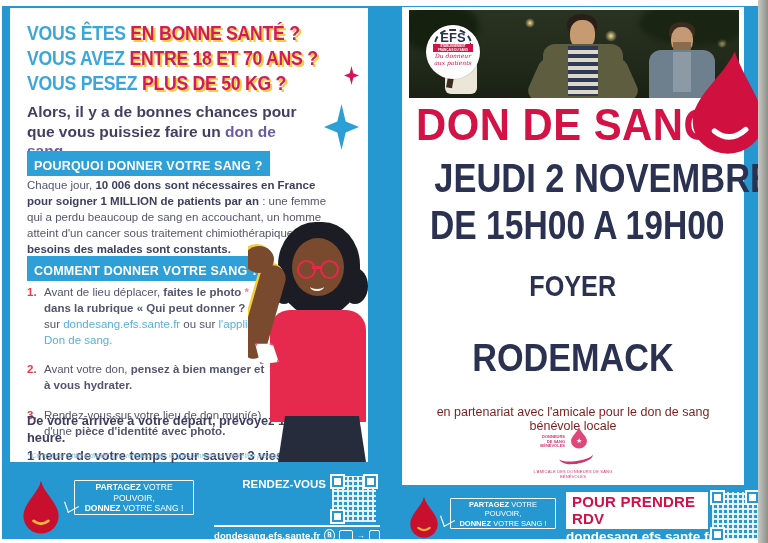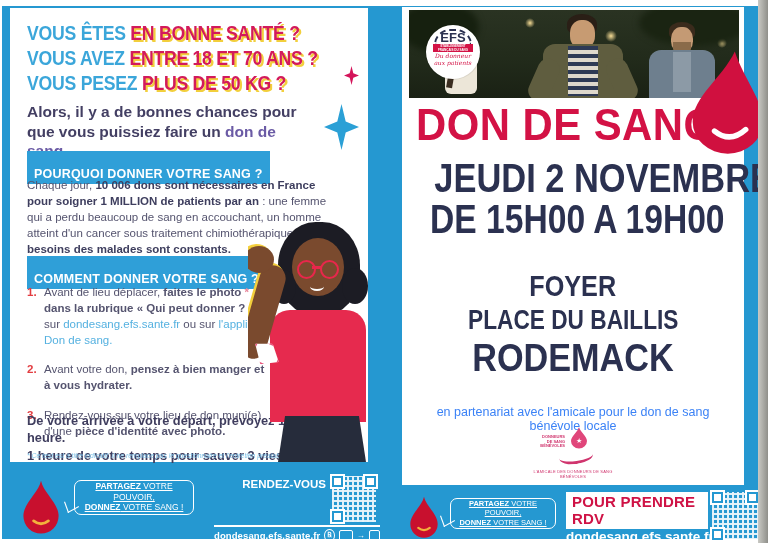--- a/index.html
+++ b/index.html
@@ -10,46 +10,46 @@
   #right-panel{left:384px;top:6px;width:374px;height:533px;background:#2598d1;}
   #scan-edge{left:758px;top:0;width:10px;height:543px;background:linear-gradient(90deg,#c9c9c4,#8f8f8a);}
   .card{background:#ffffff;}
   
   .hl-line{white-space:nowrap;font-weight:900;font-size:21px;line-height:25px;transform:scaleX(.84);transform-origin:left;letter-spacing:-.3px;}
   .hl-blue{color:#3ba6da;}
   .hl-red{color:#d31a5b;text-shadow:2.5px 2px 0 #f2cf3c;}
   .spark{clip-path:polygon(50% 0,62% 38%,100% 50%,62% 62%,50% 100%,38% 62%,0 50%,38% 38%);}
   .intro{font-size:15.5px;font-weight:700;color:#433f63;line-height:1.26;}
   .intro .don{color:#6b5ba5;}
-  .badge{display:inline-block;background:#2f9fd8;color:#fff;font-weight:900;font-size:12.5px;padding:16px 7px 3px;letter-spacing:.2px;white-space:nowrap;text-align:center;}
+  .badge{display:inline-block;background:#2f9fd8;color:#fff;font-weight:900;font-size:12.5px;padding:8px 7px 3px;letter-spacing:.2px;white-space:nowrap;text-align:center;}
   .body-txt{font-size:11.5px;color:#55546f;line-height:1.4;}
   .body-txt b{color:#3e3e5e;}
   .list-item{display:flex;margin-bottom:13px;font-size:11.5px;color:#55546f;line-height:1.4;}
   .list-item .num{color:#e23c40;font-weight:900;width:17px;flex:none;}
   .link{color:#55b1e0;}
   .star{color:#e8879b;font-weight:900;}
   .duration{font-size:12.8px;font-weight:700;color:#3f3d5e;line-height:1.35;}
   .footnote{font-size:6.8px;font-style:italic;color:#7fc2e8;}
   
-  .bubble{border:1.5px solid #fff;border-radius:7px;color:#fff;display:flex;align-items:flex-start;justify-content:center;text-align:center;line-height:1.25;text-decoration:underline;}
+  .bubble{border:1.5px solid #fff;border-radius:1px;color:#fff;display:flex;align-items:flex-end;justify-content:center;text-align:center;line-height:1.25;}
   .bubble:before{content:"";position:absolute;left:-9px;bottom:4px;width:10px;height:10px;border-left:1.5px solid #fff;border-bottom:1.5px solid #fff;transform:skew(20deg,-28deg);background:transparent;}
   .bubble b{font-weight:900;}
   .cta{color:#fff;font-weight:900;font-size:11.5px;line-height:1.2;text-align:right;}
   
   .qr{position:relative;overflow:hidden;}
   .qr .mesh{position:absolute;inset:2px;background-image:repeating-linear-gradient(0deg,rgba(255,255,255,.95) 0 2px,transparent 2px 5px),repeating-linear-gradient(90deg,rgba(255,255,255,.95) 0 2px,transparent 2px 5px);background-blend-mode:screen;opacity:.9;}
   .qr .fin{position:absolute;width:11px;height:11px;border:2.5px solid #fff;background:#2598d1;}
   .qr .fin i{position:absolute;inset:2px;background:#fff;display:block;}
   .footer-url{color:#fff;font-weight:900;font-size:9.5px;letter-spacing:.1px;}
   .mini-ic{display:inline-block;vertical-align:middle;}
   
   .center-line{width:100%;text-align:center;color:#2b3150;font-weight:900;white-space:nowrap;}
   .squash{display:inline-block;transform:scaleX(.84);transform-origin:center;}
   .don-title{color:#d31245;font-weight:900;font-size:45px;letter-spacing:.5px;white-space:nowrap;transform:scaleX(.93);transform-origin:left;}
-  .partner{font-size:12.5px;color:#3b82f6;font-weight:500;text-align:center;}
+  .partner{font-size:12.5px;color:#7f1d1d;font-weight:500;text-align:center;}
   .rdv-badge{background:#fff;color:#cf1245;font-weight:900;font-size:15px;padding:1px 6px 2px;display:inline-block;letter-spacing:.2px;}
   .rdv-line{color:#fff;font-weight:800;font-size:13.5px;line-height:1.18;}
   
   .efs-circle{background:#fff;border-radius:50%;box-shadow:0 0 0 1px rgba(0,0,0,.08);text-align:center;overflow:hidden;}
   .efs-arc{width:34px;height:14px;border:2px dashed #2b3150;border-bottom:none;border-radius:20px 20px 0 0;margin:4px auto 0;}
   .efs-acronym{color:#2b3150;font-weight:900;font-size:13px;line-height:10px;margin-top:-12px;}
   .efs-band{background:#d31245;color:#fff;font-size:3px;font-weight:700;width:40px;margin:1px auto 0;line-height:4px;}
   .efs-script{font-family:"DejaVu Serif",serif;font-style:italic;color:#d31245;font-size:6px;line-height:6.5px;margin-top:1px;}
   
   .photo{background:linear-gradient(180deg,#2a3322 0%,#222b1b 55%,#1a2114 100%);overflow:hidden;}
@@ -205,24 +205,23 @@
     <div class="efs-circle abs" style="left:24px;top:18px;width:54px;height:54px;">
       <div class="efs-arc"></div>
       <div class="efs-acronym">EFS</div>
       <div class="efs-band">ÉTABLISSEMENT FRANÇAIS DU SANG</div>
       <div class="efs-script"><span>Du donneur</span><br><span>aux patients</span></div>
     </div>
 
     <div class="don-title abs" style="left:14px;top:92px;">DON DE SANG</div>
 
     <div class="center-line abs" style="top:148px;font-size:41px;"><span class="squash">JEUDI 2 NOVEMBRE</span></div>
-    <div class="center-line abs" style="top:190px;font-size:40px;"><span class="squash">DE 15H00 A 19H00</span></div>
+    <div class="center-line abs" style="top:196px;font-size:40px;"><span class="squash">DE 15H00 A 19H00</span></div>
 
     <div class="center-line abs" style="top:262px;font-size:30px;font-weight:800;"><span class="squash">FOYER</span></div>
-    <div class="center-line abs" style="top:298px;font-size:27px;font-weight:700;"><span class="squash">PLACE DU BAILLIS</span></div>
     <div class="center-line abs" style="top:330px;font-size:38px;"><span class="squash" style="transform:scaleX(.9);">RODEMACK</span></div>
 
     <div class="partner abs" style="left:10px;top:398px;width:322px;">en partenariat avec l'amicale pour le don de sang bénévole locale</div>
 
     <div class="abs" style="left:121px;top:418px;width:100px;height:56px;">
       <div class="ami-txt abs" style="left:0;top:10px;width:42px;">
         <div>DONNEURS</div>
         <div>DE SANG</div>
         <div>BÉNÉVOLES</div>
       </div>

